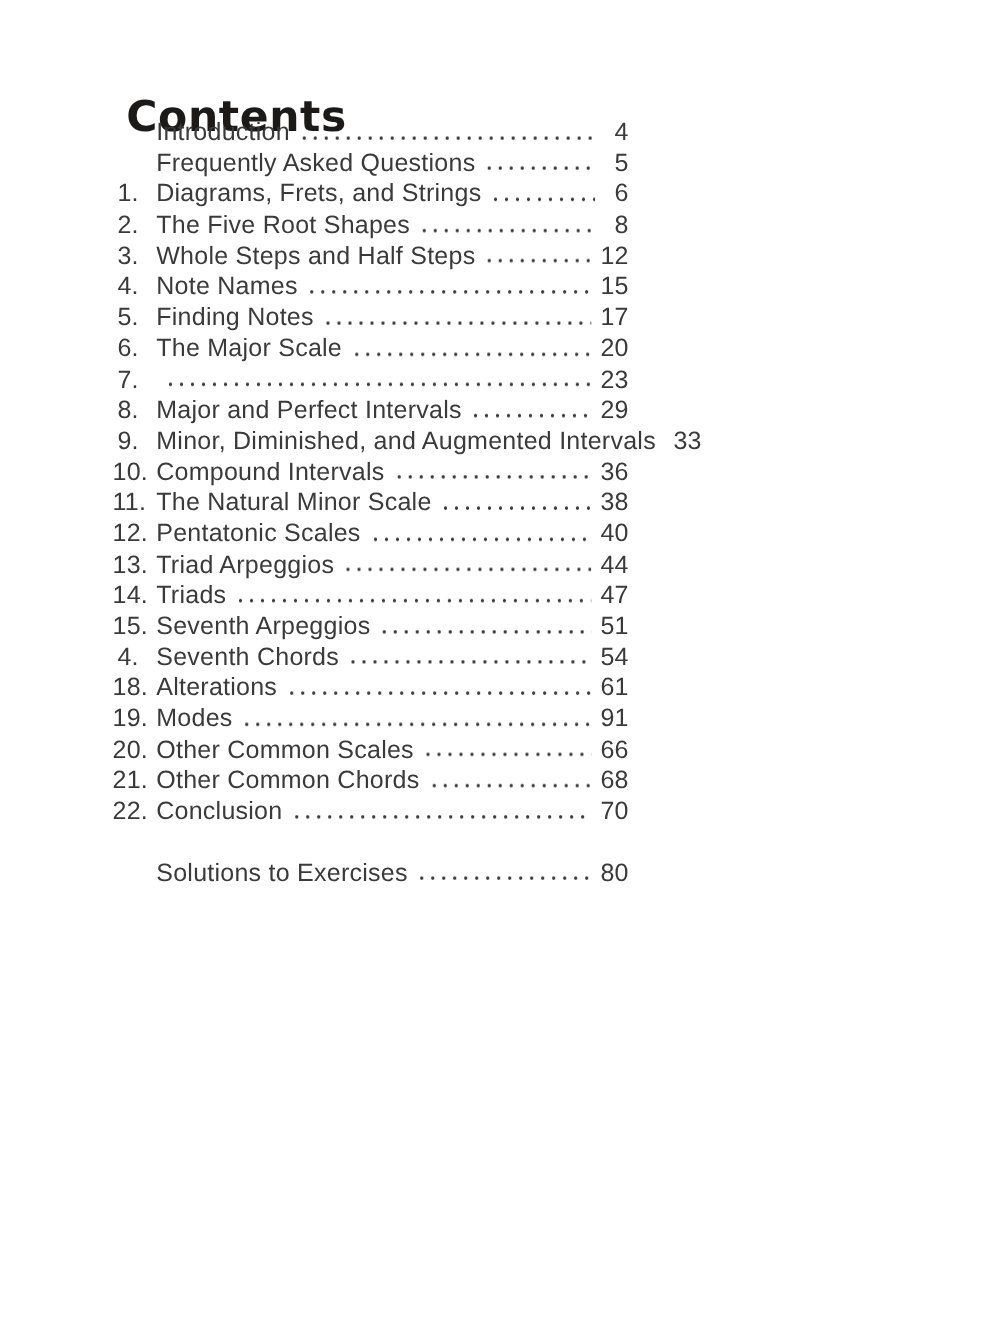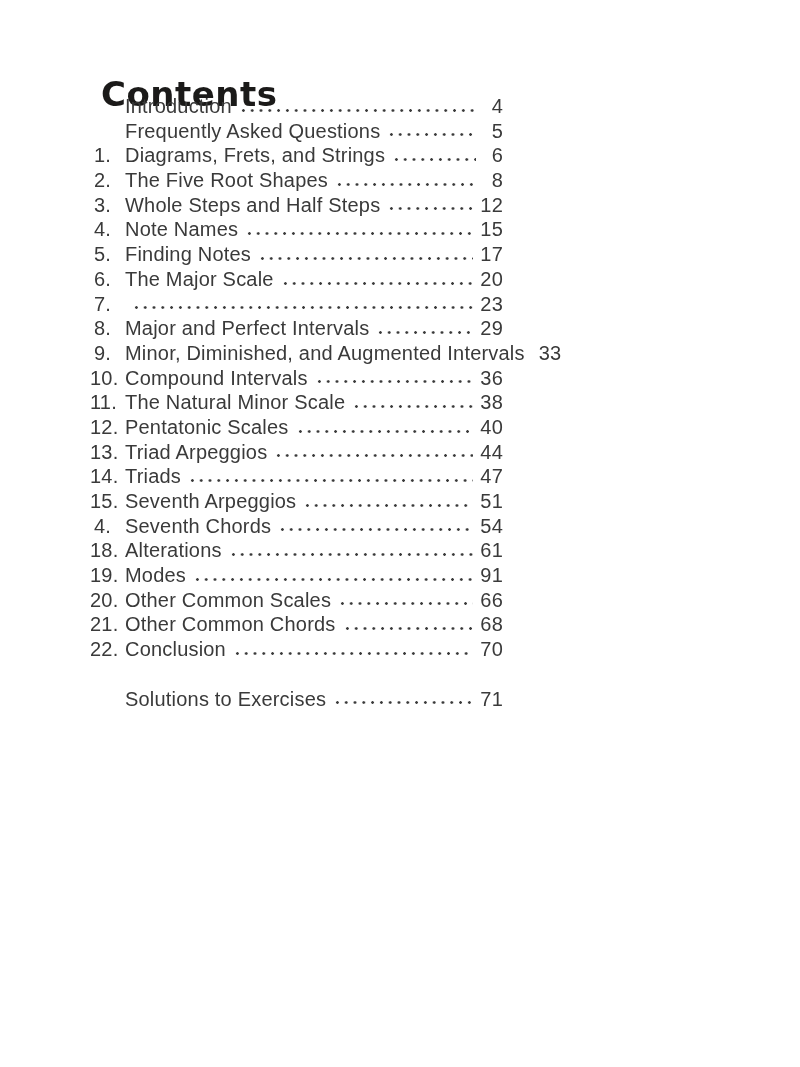--- a/index.html
+++ b/index.html
@@ -220,17 +220,17 @@
     <span class="toc-leader"></span>
     <span class="toc-page">70</span>
   </div>
       </div>
     <div class="toc-spacer"></div>
     <div id="toc-footer">
         <div class="toc-row">
     <span class="toc-num"></span>
     <span class="toc-label">Solutions to Exercises</span>
     <span class="toc-leader"></span>
-    <span class="toc-page">71</span>
+    <span class="toc-page">80</span>
   </div>
       </div>
   </div>
 </div>
 
 </body></html>

